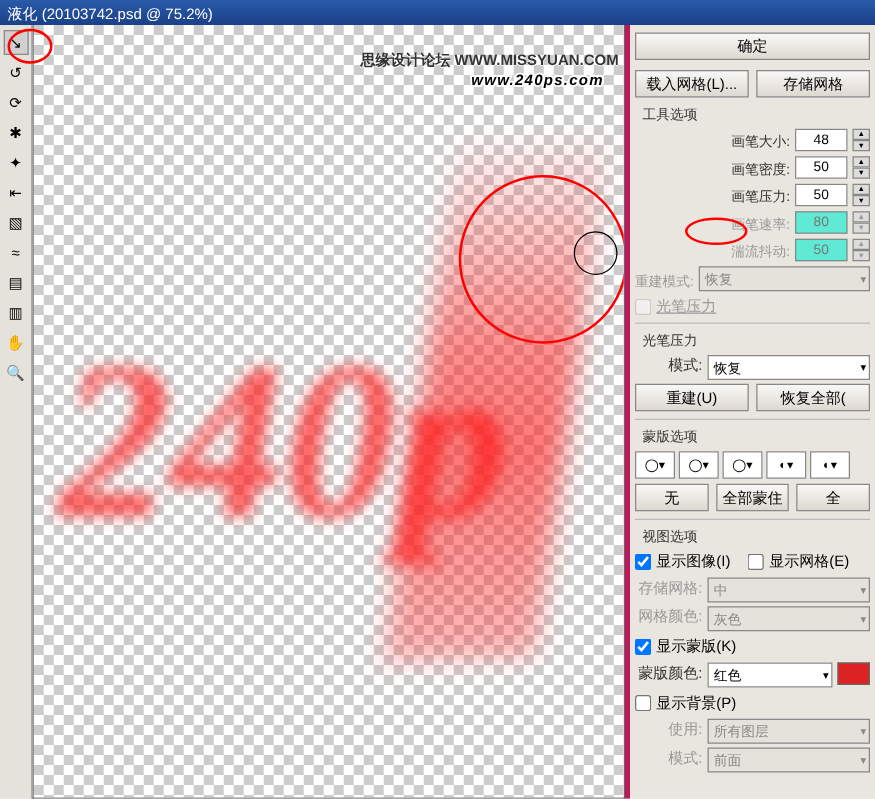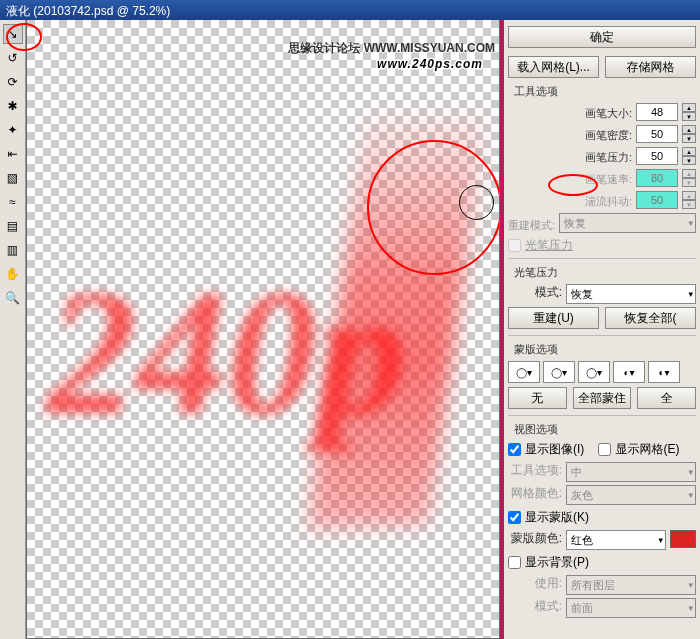--- a/index.html
+++ b/index.html
@@ -174,21 +174,21 @@
     <hr class="sep">
     <div class="section-label">视图选项</div>
     <div class="check-row">
       <input type="checkbox" checked="" style="">
       <label>显示图像(I)</label>
       &nbsp;&nbsp;
       <input type="checkbox" style="">
       <label>显示网格(E)</label>
     </div>
     <div class="field-row disabled">
-      <label>工具选项:</label>
+      <label>存储网格:</label>
       <div class="dropdown disabled">中</div>
     </div>
     <div class="field-row disabled">
       <label>网格颜色:</label>
       <div class="dropdown disabled">灰色</div>
     </div>
     <div class="check-row">
       <input type="checkbox" checked="" style="">
       <label>显示蒙版(K)</label>
     </div>

